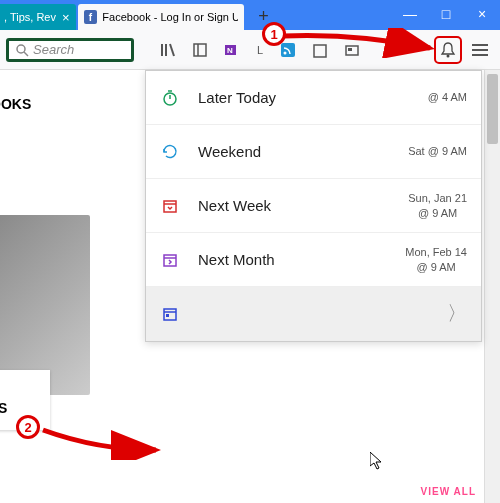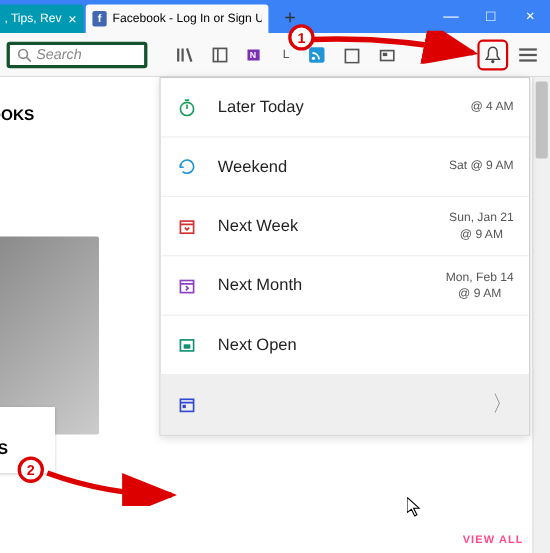--- a/index.html
+++ b/index.html
@@ -182,29 +182,20 @@
           <svg width="16" height="16">
             <rect x="2" y="3" width="12" height="11" fill="none" stroke="#8b3fc7" stroke-width="1.5"></rect>
             <line x1="2" y1="6" x2="14" y2="6" stroke="#8b3fc7" stroke-width="1.5"></line>
             <polyline points="7,8 9,10 7,12" fill="none" stroke="#8b3fc7" stroke-width="1.5"></polyline>
           </svg>
         </div>
       <div class="dd-label">Next Month</div>
       <div class="dd-time" style="white-space:pre">Mon, Feb 14
 @ 9 AM</div>
     </div>
-    <div class="dd-item">
-      <div class="dd-icon">
-          <svg width="16" height="16">
-            <rect x="2" y="3" width="12" height="10" fill="none" stroke="#0f9177" stroke-width="1.5"></rect>
-            <rect x="5" y="7" width="6" height="4" fill="#0f9177"></rect>
-          </svg>
-        </div>
-      <div class="dd-label">Next Open</div>
-    </div>
     <div class="dd-item selected">
       <div class="dd-icon">
           <svg width="16" height="16">
             <rect x="2" y="3" width="12" height="11" fill="none" stroke="#3048d6" stroke-width="1.5"></rect>
             <line x1="2" y1="6" x2="14" y2="6" stroke="#3048d6" stroke-width="1.5"></line>
             <rect x="4" y="8" width="3" height="3" fill="#3048d6"></rect>
           </svg>
         </div>
       <div class="dd-chevron">〉</div>
     </div>

